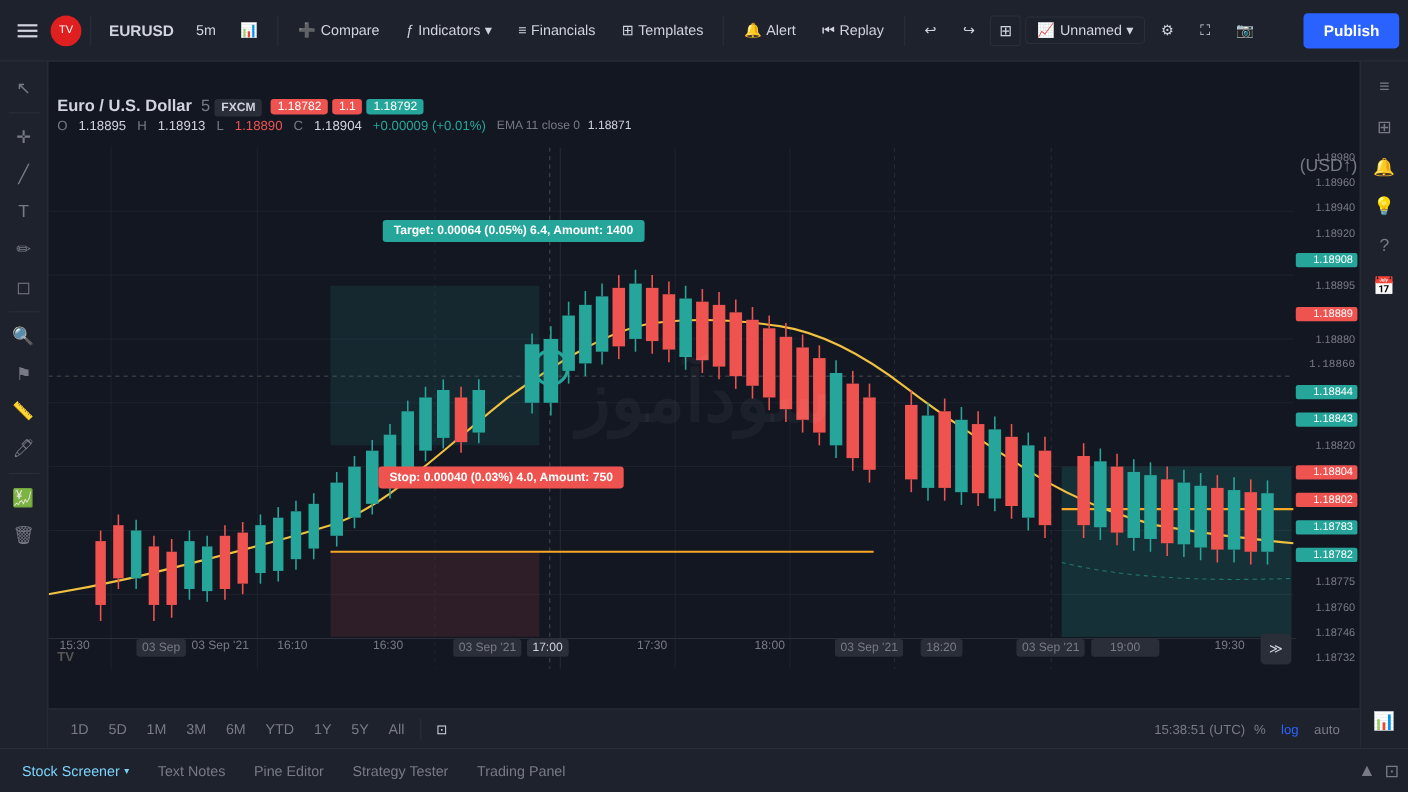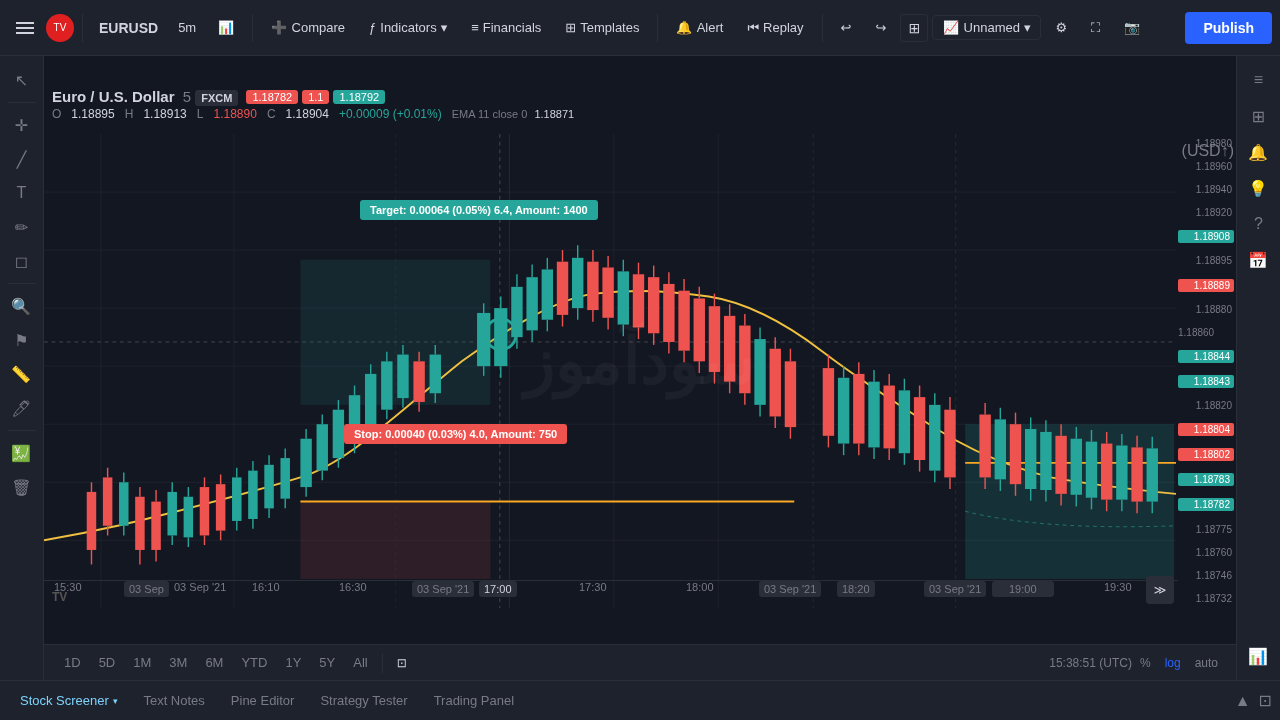--- a/index.html
+++ b/index.html
@@ -543,35 +543,35 @@
     <rect x="1161" y="325" width="12" height="55" fill="#26a69a"></rect>
     <line x1="1167" y1="313" x2="1167" y2="325" stroke="#26a69a" stroke-width="1.5"></line>
     <line x1="1167" y1="380" x2="1167" y2="392" stroke="#26a69a" stroke-width="1.5"></line>
 
     <path d="M 970 390 Q 1050 410 1192 405" stroke="#26a69a" stroke-width="1" fill="none" stroke-dasharray="4,4" opacity="0.6"></path>
 
     <circle cx="481" cy="207" r="16" stroke="#26a69a" stroke-width="3" fill="rgba(38,166,154,0.15)"></circle>
 
   </svg>
 
-  <div class="trade-box target" style="left: 316px; top: 118px;">Target: 0.00064 (0.05%) 6.4, Amount: 1400</div>
+  <div class="trade-box target" style="left: 304px; top: 118px;">Target: 0.00064 (0.05%) 6.4, Amount: 1400</div>
 
 
   <div class="trade-box stop" style="left: 300px; top: 342px;">Stop: 0.00040 (0.03%) 4.0, Amount: 750</div>
 
   <div style="position:absolute; right:0; top:52px; bottom:32px; width:58px; display:flex; flex-direction:column; justify-content:space-between; padding:4px 0; font-size:10px; color:#787b86; z-index:4;">
     <div style="text-align:right; padding-right:4px;">1.18980</div>
     <div style="text-align:right; padding-right:4px;">1.18960</div>
     <div style="text-align:right; padding-right:4px;">1.18940</div>
     <div style="text-align:right; padding-right:4px;">1.18920</div>
     <div style="background:#26a69a; color:#fff; padding:1px 4px; border-radius:2px; text-align:right; margin-right:2px;">1.18908</div>
     <div style="text-align:right; padding-right:4px;">1.18895</div>
     <div style="background:#ef5350; color:#fff; padding:1px 4px; border-radius:2px; text-align:right; margin-right:2px;">1.18889</div>
     <div style="text-align:right; padding-right:4px;">1.18880</div>
-    <div style="padding-right:4px;">1.18860</div>
+    <div style="text-align:right; padding-right:4px;font-family:Liberation Mono, monospace;">1.18860</div>
     <div style="background:#26a69a; color:#fff; padding:1px 4px; border-radius:2px; text-align:right; margin-right:2px;">1.18844</div>
     <div style="background:#26a69a; color:#fff; padding:1px 4px; border-radius:2px; text-align:right; margin-right:2px;">1.18843</div>
     <div style="text-align:right; padding-right:4px;">1.18820</div>
     <div style="background:#ef5350; color:#fff; padding:1px 4px; border-radius:2px; text-align:right; margin-right:2px;">1.18804</div>
     <div style="background:#ef5350; color:#fff; padding:1px 4px; border-radius:2px; text-align:right; margin-right:2px;">1.18802</div>
     <div style="background:#26a69a; color:#fff; padding:1px 4px; border-radius:2px; text-align:right; margin-right:2px;">1.18783</div>
     <div style="background:#26a69a; color:#fff; padding:1px 4px; border-radius:2px; text-align:right; margin-right:2px;">1.18782</div>
     <div style="text-align:right; padding-right:4px;">1.18775</div>
     <div style="text-align:right; padding-right:4px;">1.18760</div>
     <div style="text-align:right; padding-right:4px;">1.18746</div>

